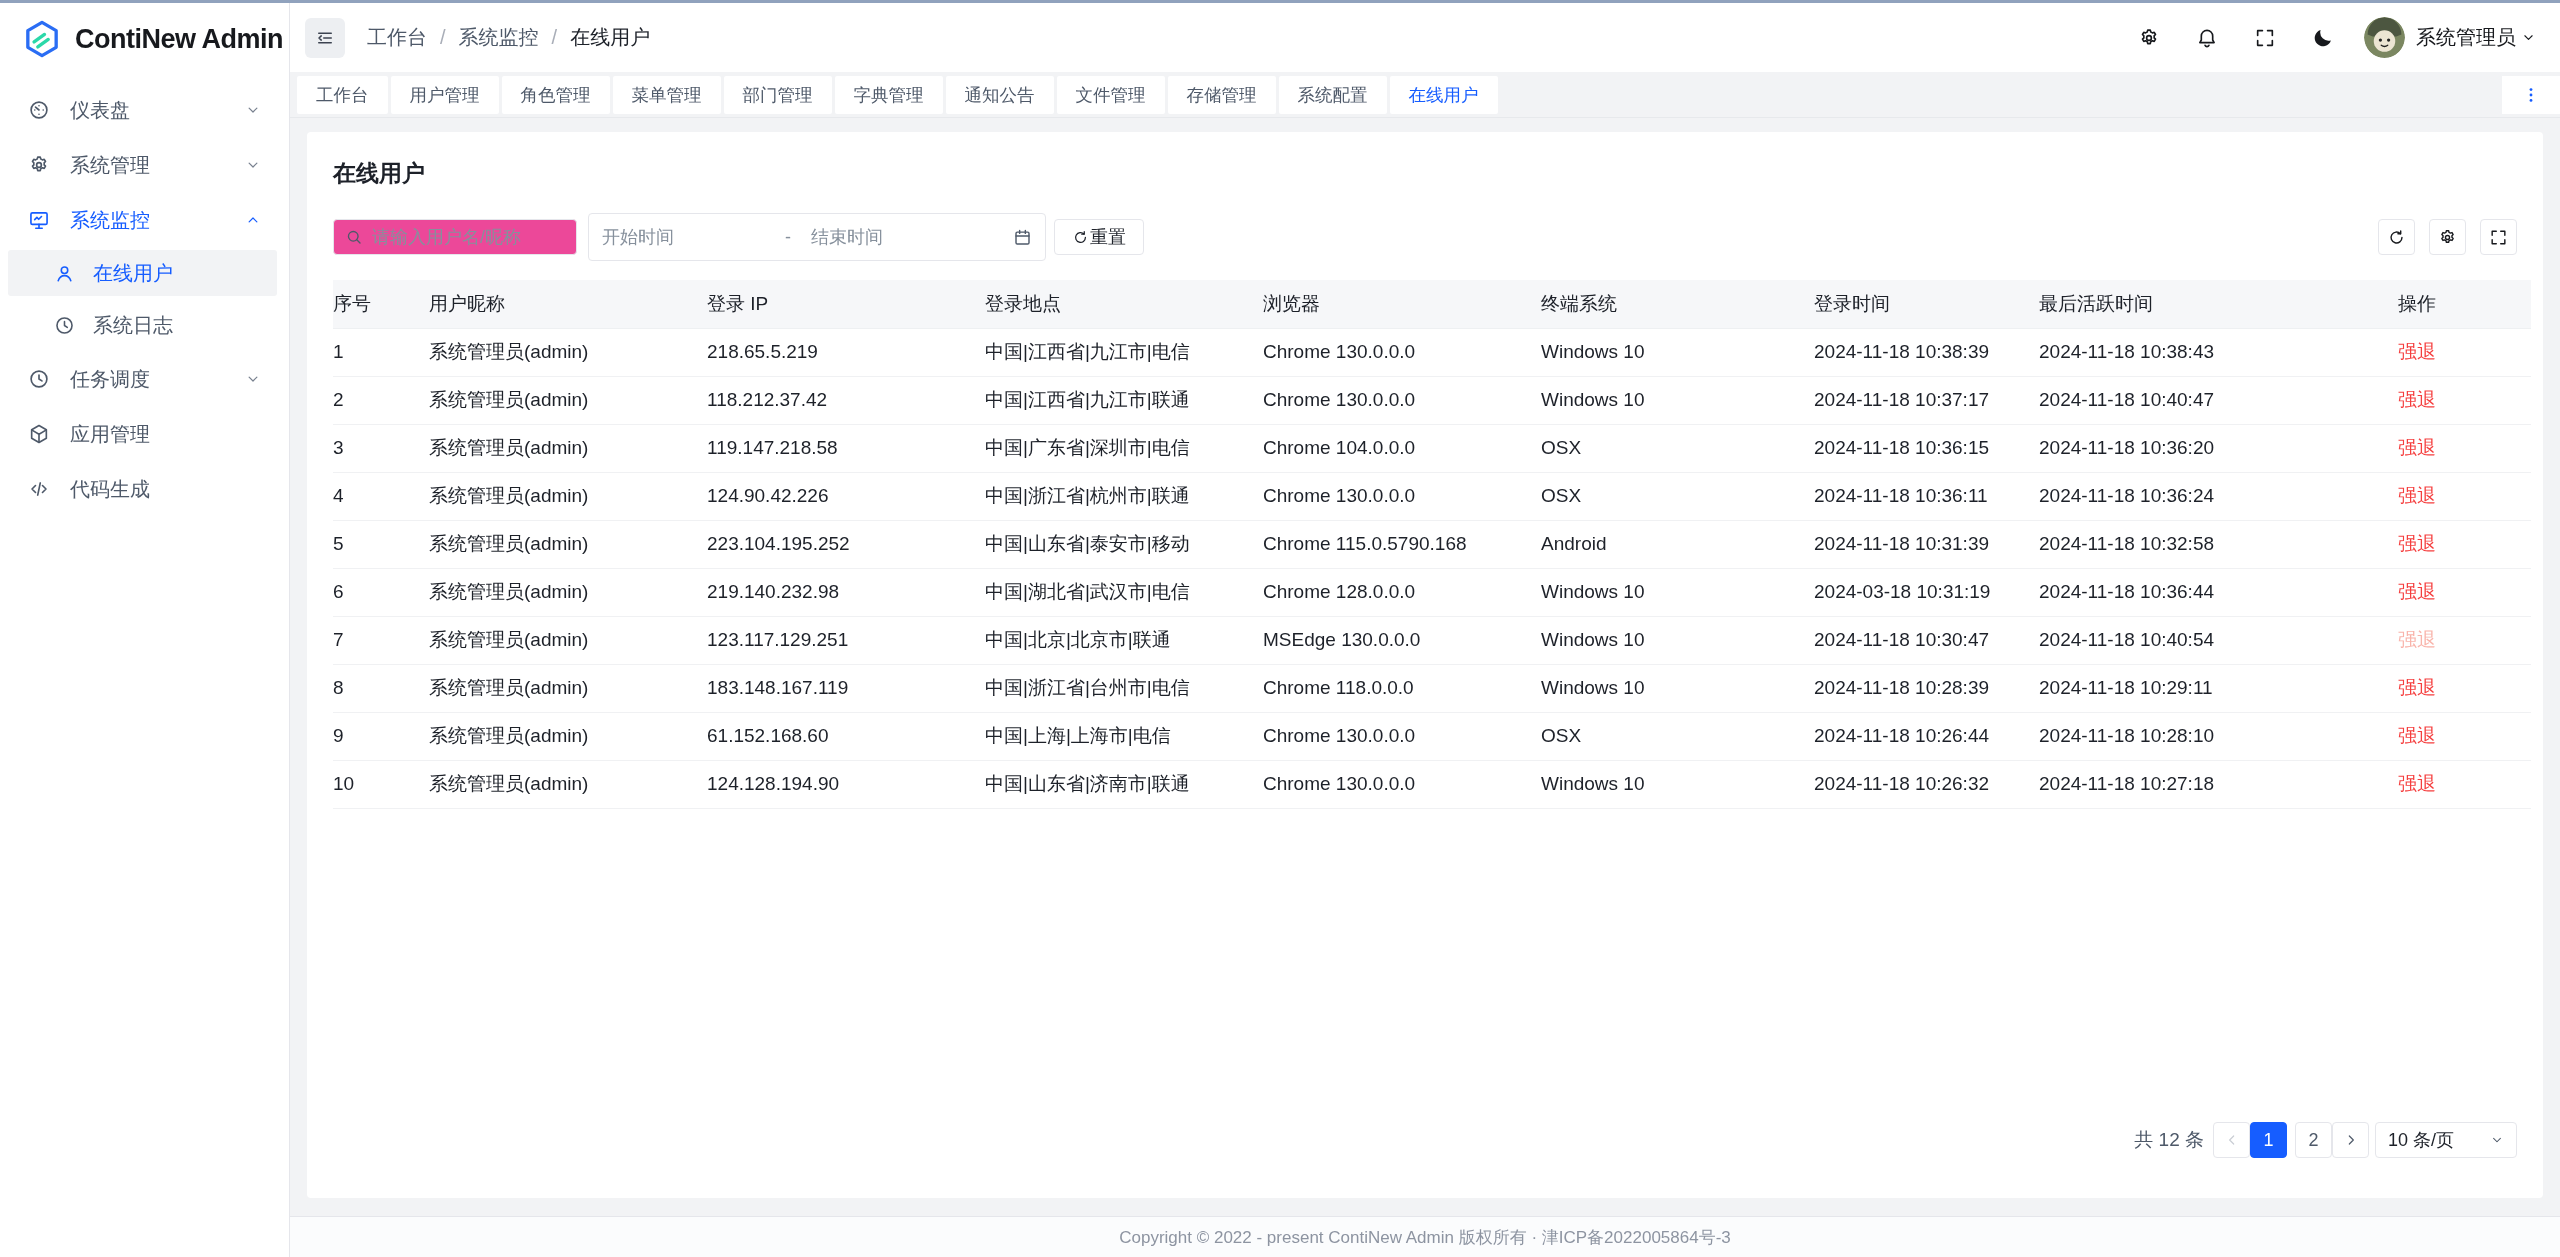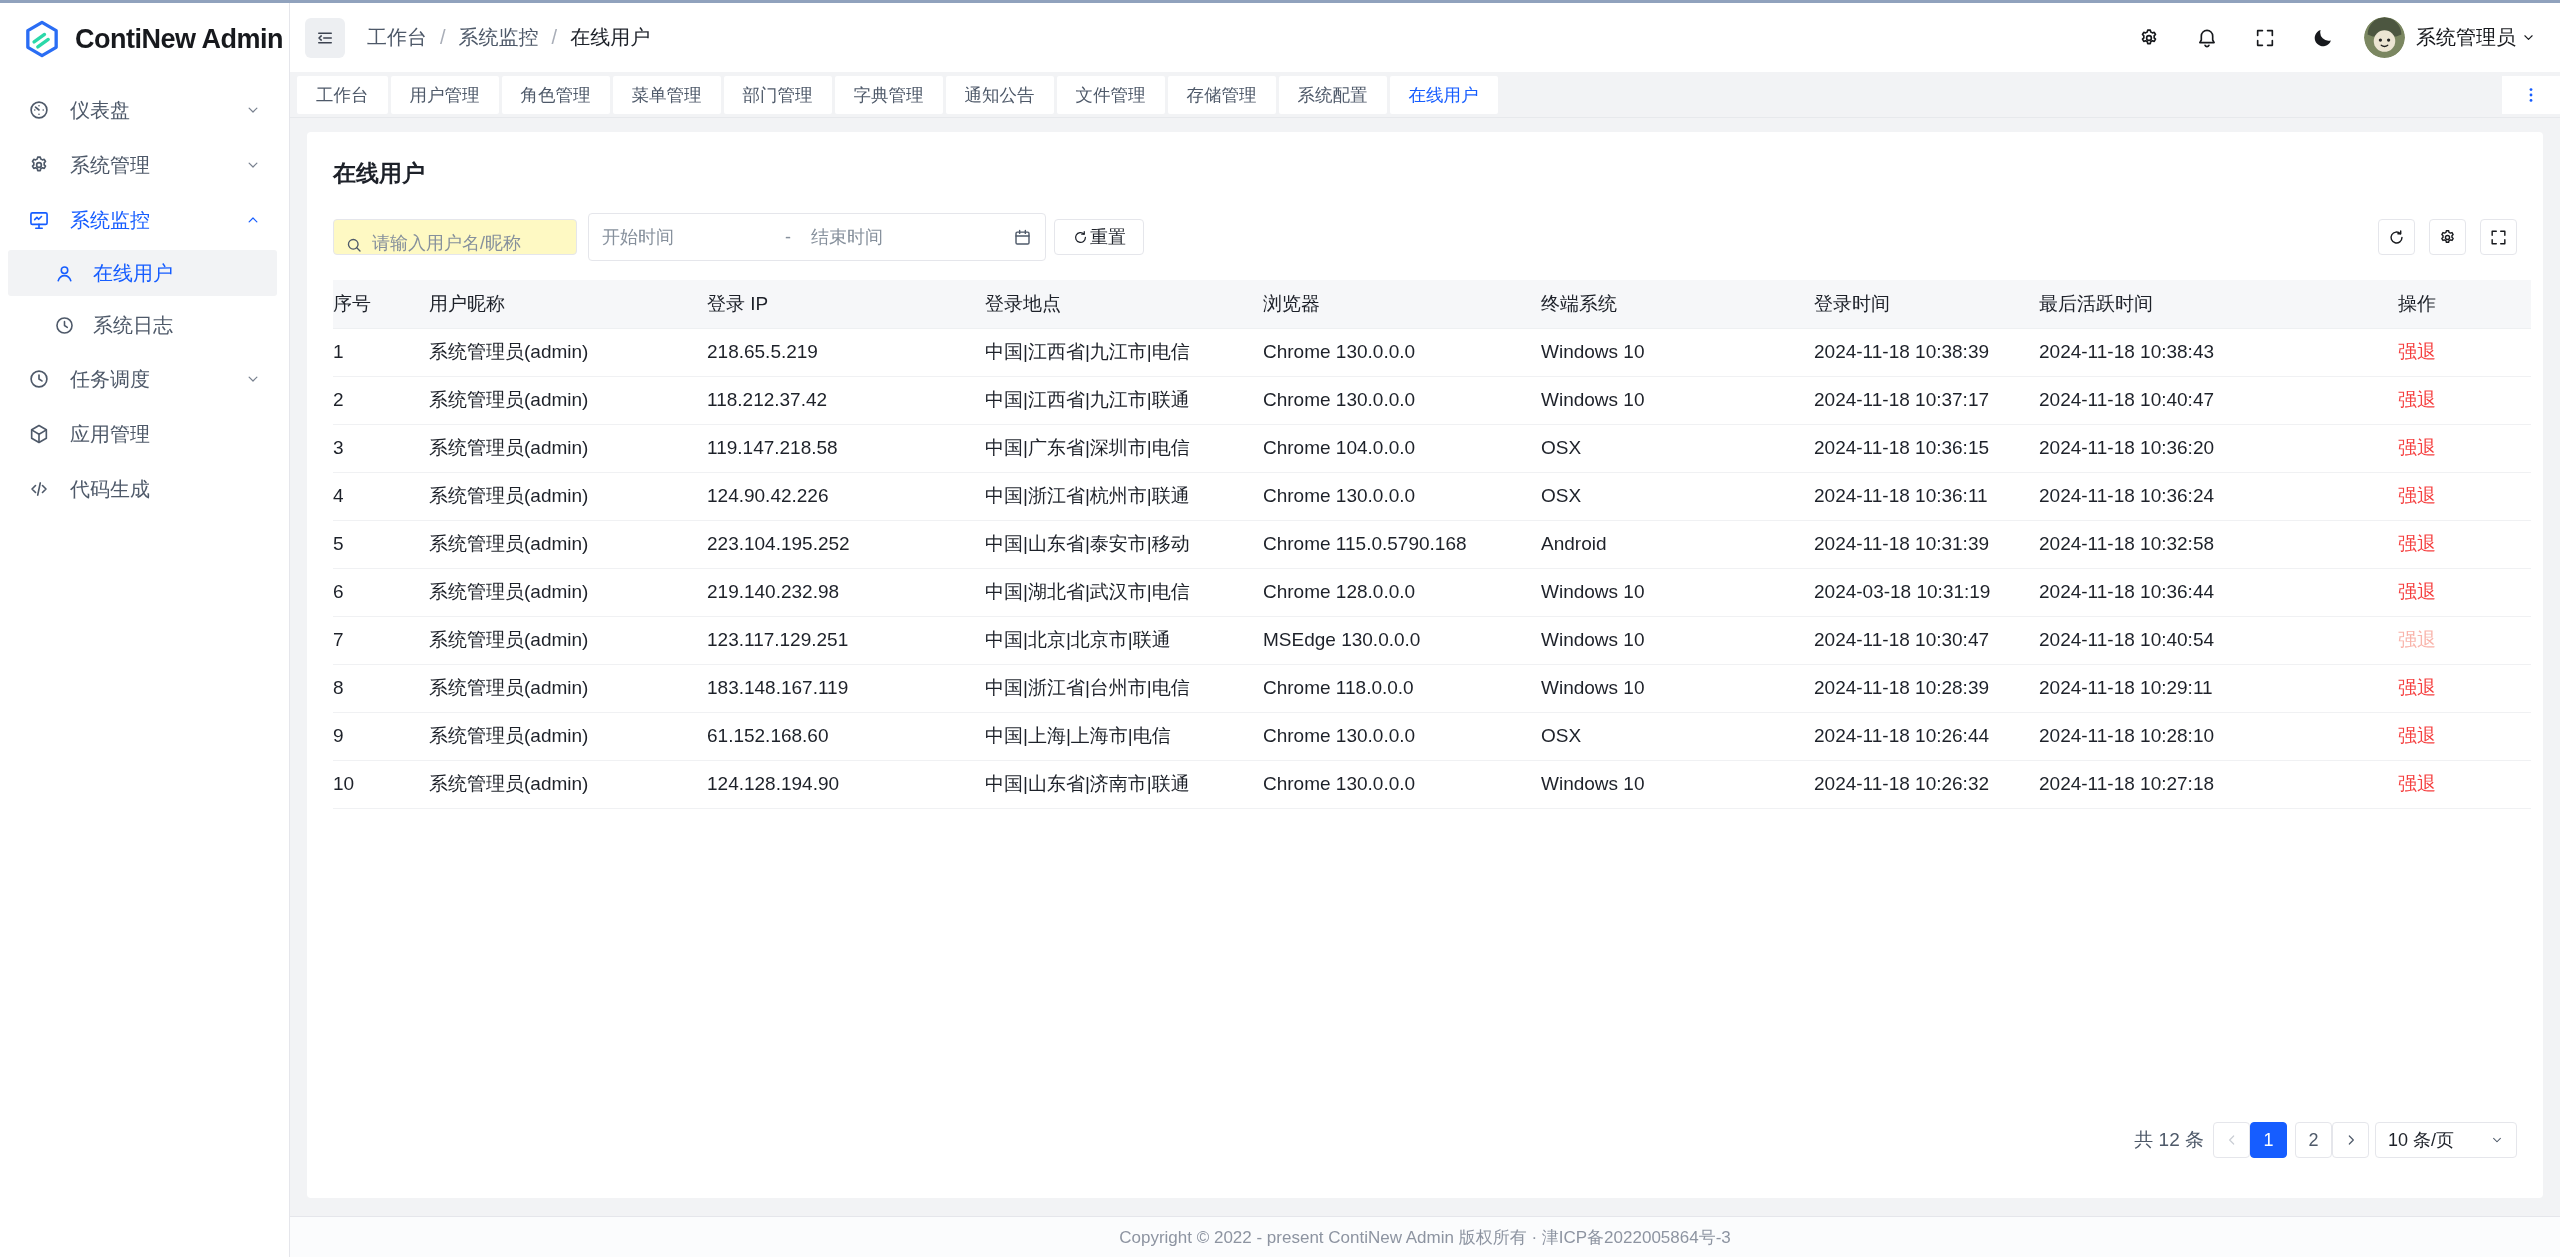--- a/index.html
+++ b/index.html
@@ -63,21 +63,21 @@
   .tab-more { margin-left:auto; width:58px; height:38px; background:#fff; display:flex;
     align-items:center; justify-content:center; color:var(--primary); cursor:pointer; }
 
   .content { flex:1; min-height:0; padding:14px 17px 0; display:flex; flex-direction:column; }
   .card { flex:1; min-height:0; background:#fff; border-radius:4px; padding:22px 26px 24px;
     display:flex; flex-direction:column; }
   .page-title { font-size:23px; font-weight:600; color:var(--text); margin:4px 0 24px; }
 
   .toolbar { display:flex; align-items:center; }
   .search-box { width:244px; height:36px; border:1px solid var(--border); border-radius:4px;
-    background:#fef9c3; display:flex; align-items:flex-end; padding:0 11px; gap:9px; color:var(--text2); }
+    background:#ec4899; display:flex; align-items:center; padding:0 11px; gap:9px; color:var(--text2); }
   .search-box input { flex:1; min-width:0; border:none; outline:none; font-size:18px; color:var(--text);
     font-family:inherit; background:transparent; }
   .search-box input::placeholder { color:var(--text3); }
   .range-box { width:458px; height:48px; margin-left:11px; border:1px solid var(--border); border-radius:4px;
     background:#fff; display:flex; align-items:center; padding:0 13px; font-size:18px; color:var(--text3);
     cursor:pointer; }
   .range-start { width:183px; } .range-sep { width:26px; } .range-end { flex:1; }
   .range-box .i { color:#4e5969; }
   .reset-btn { margin-left:8px; height:36px; padding:0 17px; border:1px solid var(--border); border-radius:4px;
     background:#fff; display:flex; align-items:center; gap:1px; font-size:18px; color:var(--text);

